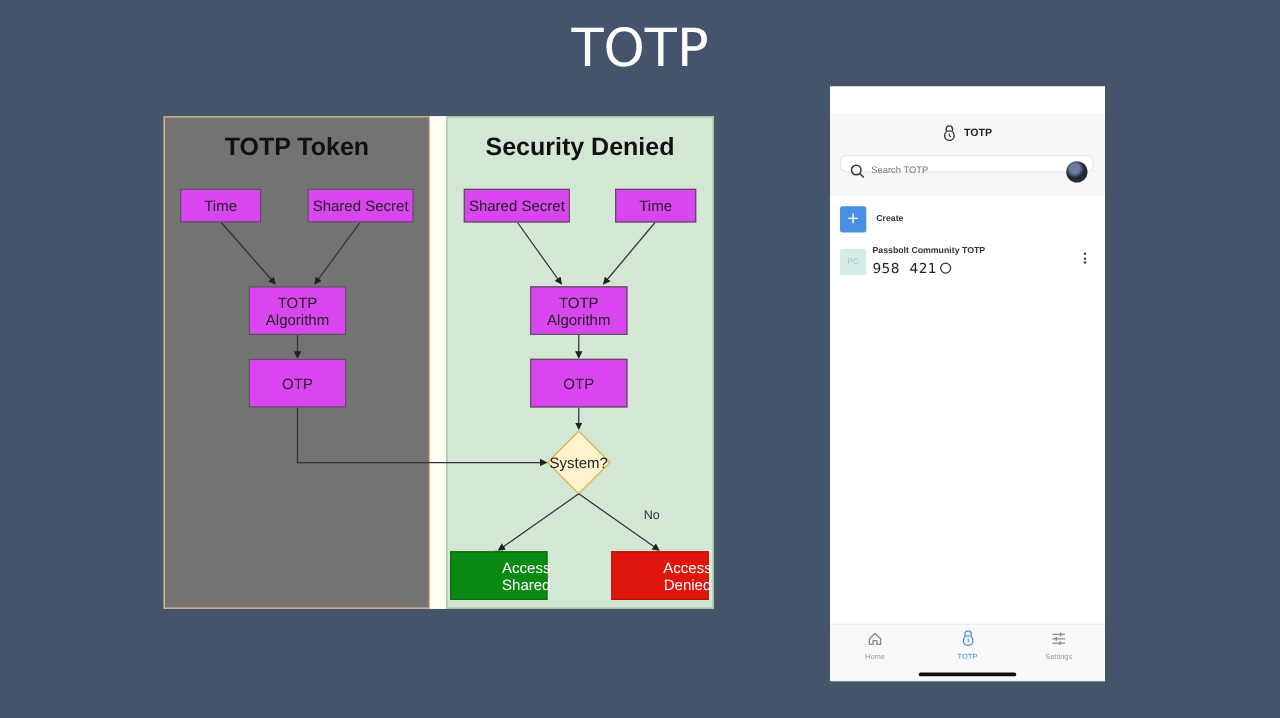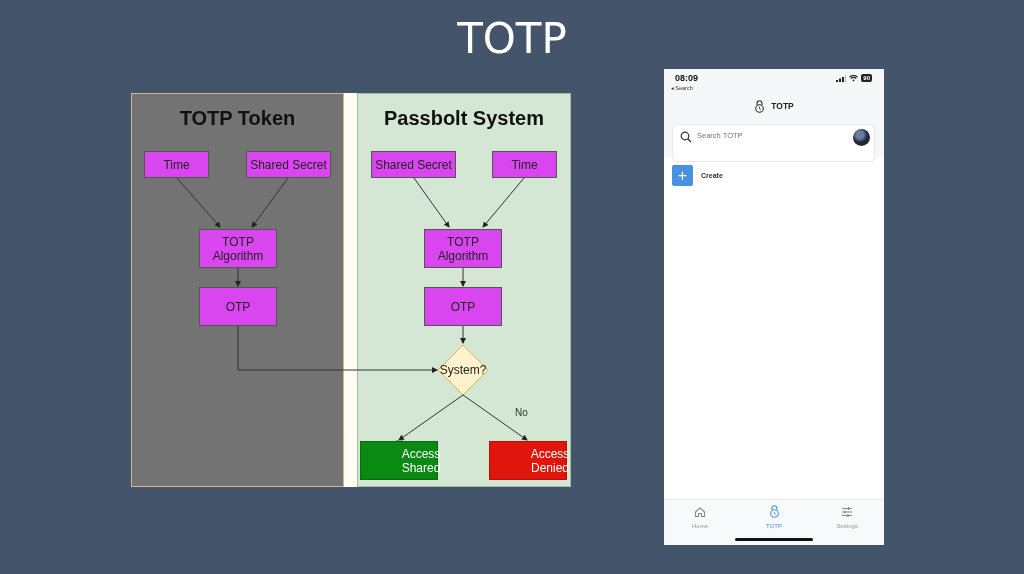--- a/index.html
+++ b/index.html
@@ -27,21 +27,21 @@
   
   .phone { position: absolute; left: 664px; top: 69px; width: 220px; height: 476px; background: #ffffff; overflow: hidden; }
   .statusbar { position: absolute; left: 0; top: 0; width: 100%; height: 22px; background: #f6f7f8; }
   .status-time { position: absolute; left: 11px; top: 4px; font-size: 9px; font-weight: 700; color: #111; }
   .status-back { position: absolute; left: 7px; top: 16px; font-size: 5.5px; color: #333; }
   .status-icons { position: absolute; right: 12px; top: 5px; display: flex; align-items: center; gap: 3px; }
   .battery { background: #222; color: #fff; font-size: 6px; font-weight: 700; padding: 0 2px; border-radius: 2px; line-height: 8px; }
   .app-header { position: absolute; left: 0; top: 22px; width: 100%; height: 30px; background: #f6f7f8; display: flex; align-items: center; justify-content: center; gap: 6px; }
   .app-title { font-size: 8.5px; font-weight: 700; color: #222; }
   .search-wrap { position: absolute; left: 0; top: 52px; width: 100%; height: 36px; background: #f6f7f8; }
-  .search { position: absolute; left: 8px; top: 3px; width: 203px; height: 38px; background: #ffffff; border: 1px solid #e6e8eb; border-radius: 5px; display: flex; align-items: center; }
+  .search { position: absolute; left: 8px; top: 3px; width: 203px; height: 14px; background: #ffffff; border: 1px solid #e6e8eb; border-radius: 5px; display: flex; align-items: center; }
   .search-icon { position: absolute; left: 7px; top: 6px; }
   .search-input { position: absolute; left: 24px; top: 6px; font-size: 7.5px; color: #888; border: none; background: transparent; width: 140px; outline: none; font-family: "Liberation Sans", sans-serif; }
   .avatar { position: absolute; right: 4px; top: 4px; width: 17px; height: 17px; border-radius: 50%; background: radial-gradient(circle at 40% 35%, #6b7d9a 0 25%, #1e2638 50%, #3a2a3a 100%); }
 
   .create-row { position: absolute; left: 8px; top: 96px; display: flex; align-items: center; gap: 8px; }
   .create-btn { width: 21px; height: 21px; background: #4a90e2; border-radius: 2px; color: #fff; display: flex; align-items: center; justify-content: center; font-size: 16px; line-height: 16px; }
   .create-label { font-size: 7px; font-weight: 700; color: #333; }
 
   .totp-item { position: absolute; left: 8px; top: 127px; width: 204px; height: 26px; }
   .pc-badge { position: absolute; left: 0; top: 3px; width: 21px; height: 21px; background: #d5ebe8; color: #9ac3bf; font-size: 6.5px; display: flex; align-items: center; justify-content: center; border-radius: 2px; }
@@ -61,21 +61,21 @@
 <body>
 
 <div class="slide-title">TOTP</div>
 
 <div class="diagram">
   <div class="panel-left">
     <div class="panel-title">TOTP Token</div>
   </div>
   <div class="gap"></div>
   <div class="panel-right">
-    <div class="panel-title">Passbolt System</div>
+    <div class="panel-title">Security Denied</div>
   </div>
 
   <svg class="edges" viewBox="0 0 440 394">
     <defs>
       <marker id="arr" markerWidth="6" markerHeight="6" refX="5" refY="3" orient="auto">
         <path d="M0,0 L6,3 L0,6 z" fill="#222"></path>
       </marker>
     </defs>
 
     <line x1="46" y1="85" x2="89" y2="134" stroke="#333" stroke-width="1" marker-end="url(#arr)"></line>
@@ -114,38 +114,20 @@
     <span>Access</span>
     <span>Shared</span>
   </div>
   <div class="result denied" style="left:358px;top:348px;width:78px;height:39px;flex-direction:column;">
     <span>Access</span>
     <span>Denied</span>
   </div>
 </div>
 
 <div class="phone">
-  <div class="statusbar">
-    <span class="status-time">08:09</span>
-    <span class="status-back">◂ Search</span>
-    <div class="status-icons">
-      <svg width="10" height="7" viewBox="0 0 10 7">
-          <rect x="0" y="5" width="2" height="2" fill="#222"></rect>
-          <rect x="3" y="3.5" width="2" height="3.5" fill="#222"></rect>
-          <rect x="6" y="2" width="2" height="5" fill="#222"></rect>
-          <rect x="9" y="0" width="1" height="7" fill="#bbb"></rect>
-        </svg>
-      <svg width="9" height="7" viewBox="0 0 10 8">
-          <path d="M5 7.5 L3.5 5.8 Q5 4.6 6.5 5.8 Z" fill="#222"></path>
-          <path d="M1.8 4 Q5 1.3 8.2 4" stroke="#222" stroke-width="1.3" fill="none"></path>
-          <path d="M0.3 2.5 Q5 -1.5 9.7 2.5" stroke="#222" stroke-width="1.2" fill="none"></path>
-        </svg>
-      <span class="battery">90</span>
-    </div>
-  </div>
 
   <div class="app-header">
     <svg width="11" height="13" viewBox="0 0 11 13">
         <path d="M3 5 V3.2 A2.5 2.5 0 0 1 8 3.2 V5" stroke="#333" stroke-width="1.1" fill="none"></path>
         <circle cx="5.5" cy="8.5" r="3.8" stroke="#333" stroke-width="1.1" fill="none"></circle>
         <path d="M5.5 6.8 V8.6 L6.8 9.4" stroke="#333" stroke-width="0.9" fill="none"></path>
       </svg>
     <span class="app-title">TOTP</span>
   </div>
 
@@ -158,20 +140,31 @@
       <input class="search-input" placeholder="Search TOTP" style="">
       <div class="avatar"></div>
     </div>
   </div>
 
   <div class="create-row">
     <div class="create-btn">+</div>
     <span class="create-label">Create</span>
   </div>
 
+  <div class="totp-item">
+    <div class="pc-badge">PC</div>
+    <span class="item-name">Passbolt Community TOTP</span>
+    <span class="item-code">958 421</span>
+    <span class="timer-icon"></span>
+    <div class="more-icon">
+        <span></span>
+        <span></span>
+        <span></span>
+      </div>
+  </div>
 
   <div class="tabbar">
     <div class="tab" style="left:6px;">
       <svg width="12" height="12" viewBox="0 0 12 12">
           <path d="M1.5 6 L6 1.8 L10.5 6 V10.5 H7.5 V7.5 H4.5 V10.5 H1.5 Z" stroke="#888" stroke-width="1.1" fill="none" stroke-linejoin="round"></path>
         </svg>
       <span class="tab-label">Home</span>
     </div>
     <div class="tab active" style="left:80px;">
       <svg width="11" height="13" viewBox="0 0 11 13">

